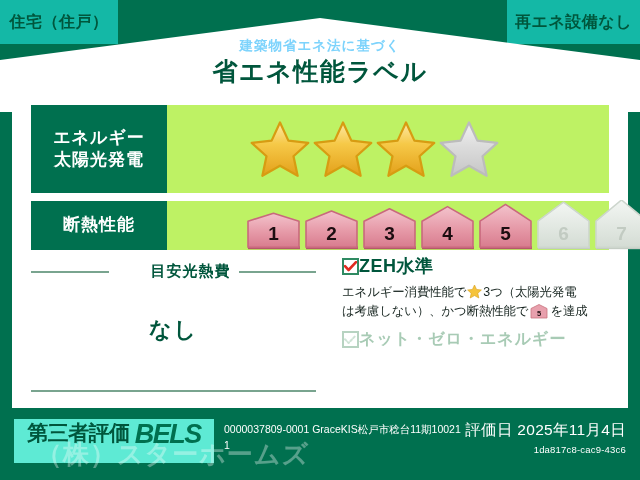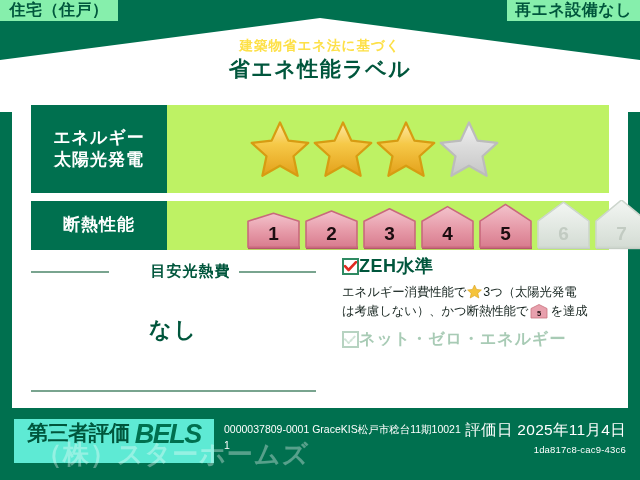--- a/index.html
+++ b/index.html
@@ -15,29 +15,29 @@
     background: #00704f;
     font-family: "Liberation Sans", "DejaVu Sans", sans-serif;
     color: #15312a;
     -webkit-font-smoothing: antialiased;
   }
 
   
   .corner-tag {
     position: absolute;
     top: 0;
-    background: #86efac;
+    background: #14b8a6;
     color: #00563c;
     font-weight: bold;
     font-size: 16px;
     letter-spacing: 0.5px;
     display: flex;
     align-items: center;
     justify-content: center;
-    height: 21px;
+    height: 44px;
     box-sizing: border-box;
   }
   #tag-building-type { left: 0; width: 118px; }
   #tag-renewable     { right: 0; width: 133px; }
 
   
   #roof {
     position: absolute;
     left: 0;
     top: 0;
@@ -50,26 +50,26 @@
     position: absolute;
     left: 0;
     top: 38px;
     width: 640px;
     text-align: center;
     z-index: 3;
   }
   #title-sub {
     font-size: 13.5px;
     font-weight: bold;
-    color: #fde047;
+    color: #7dd3fc;
     letter-spacing: 1px;
     line-height: 1.2;
   }
   #title-main {
-    font-size: 21px;
+    font-size: 25px;
     font-weight: bold;
     color: #00563c;
     letter-spacing: 1.5px;
     line-height: 1.25;
     margin-top: 2px;
   }
 
   
   #card {
     position: absolute;

